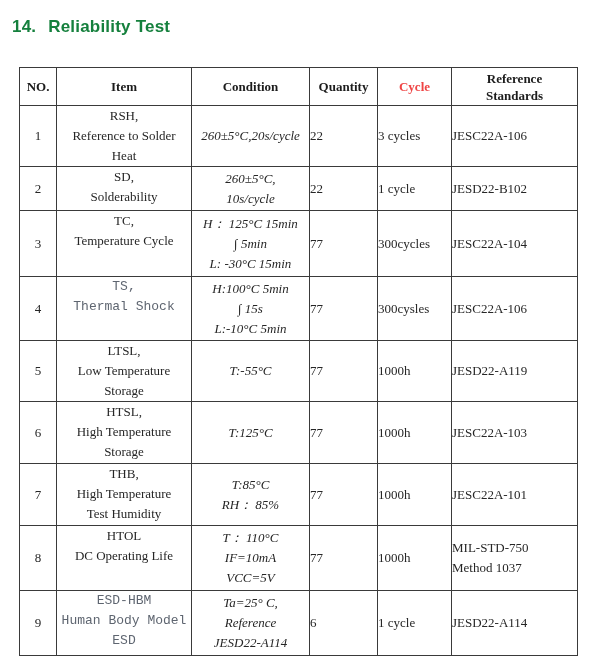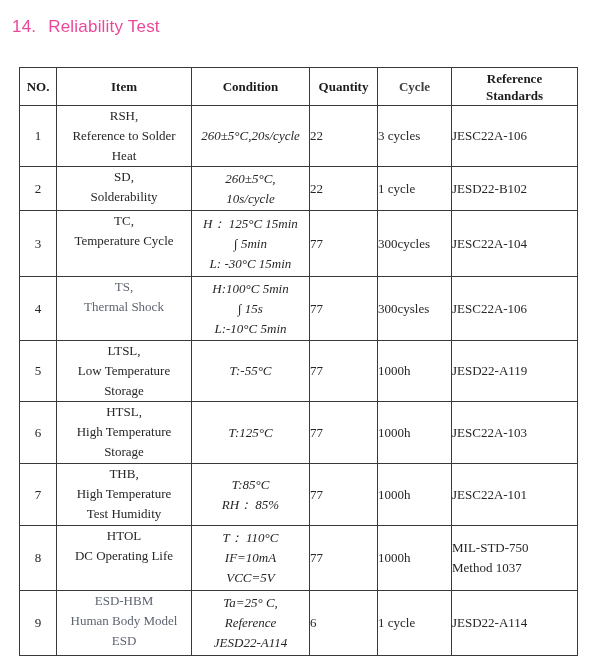--- a/index.html
+++ b/index.html
@@ -12,23 +12,23 @@
     height: 667px;
     position: relative;
     overflow: hidden;
     font-family: "Liberation Serif", serif;
   }
   .section-title {
     position: absolute;
     left: 12px;
     top: 6px;
     font-family: "Liberation Sans", sans-serif;
-    font-weight: normal;
+    font-weight: bold;
     font-size: 17px;
-    color: #ec4899;
+    color: #15803d;
     letter-spacing: 0.2px;
     white-space: nowrap;
   }
   .section-title .num { margin-right: 12px; }
 
   table.rel-table {
     position: absolute;
     left: 19px;
     top: 67px;
     width: 558px;
@@ -65,23 +65,23 @@
   .c-no   { text-align: center; vertical-align: middle; }
   .c-item { text-align: center; vertical-align: top; padding: 1px 2px 0 3px; }
   .c-item .line { line-height: 20px; white-space: nowrap; }
   .c-cond { text-align: center; vertical-align: middle; }
   .c-cond .line { line-height: 20px; white-space: nowrap; font-style: italic; }
   .c-qty, .c-cycle { text-align: left; vertical-align: middle; }
   .c-ref  { vertical-align: middle; }
   .c-ref .line { line-height: 20px; white-space: nowrap; }
 
   
-  thead th:nth-child(5) { color: #404040; }
+  thead th:nth-child(5) { color: #ef4444; }
   tbody tr:nth-child(4) .c-item,
-  tbody tr:nth-child(9) .c-item { color: #5e6570; }
+  tbody tr:nth-child(9) .c-item { color: #5e6570; font-family: Liberation Mono, monospace; }
 </style>
 </head>
 <body>
 
 <h1 class="section-title">
   <span class="num">14.</span><span>Reliability Test</span>
 </h1>
 
 <table class="rel-table">
   <colgroup>

